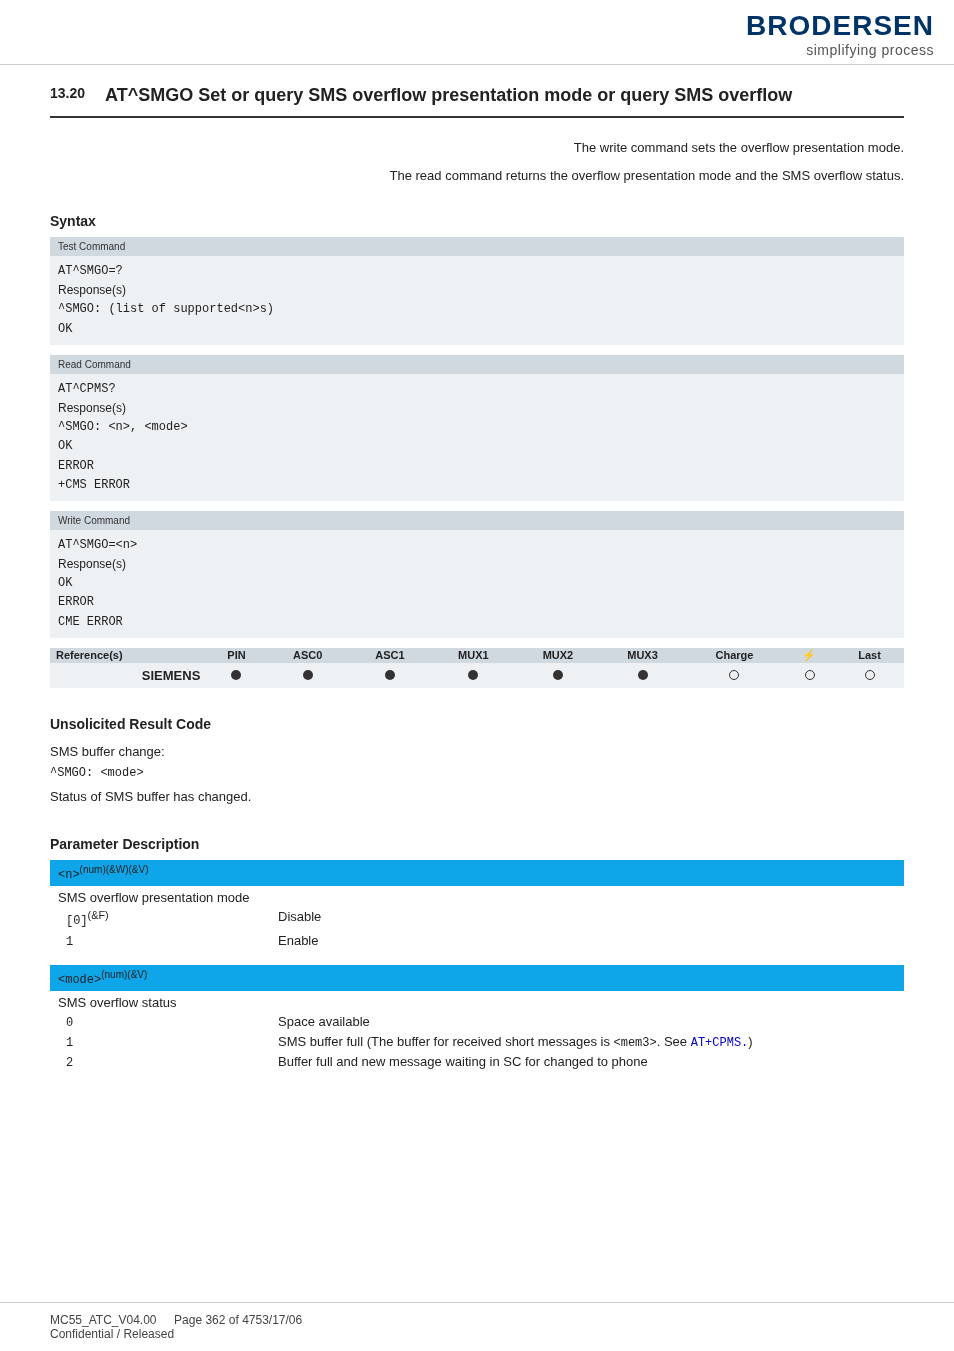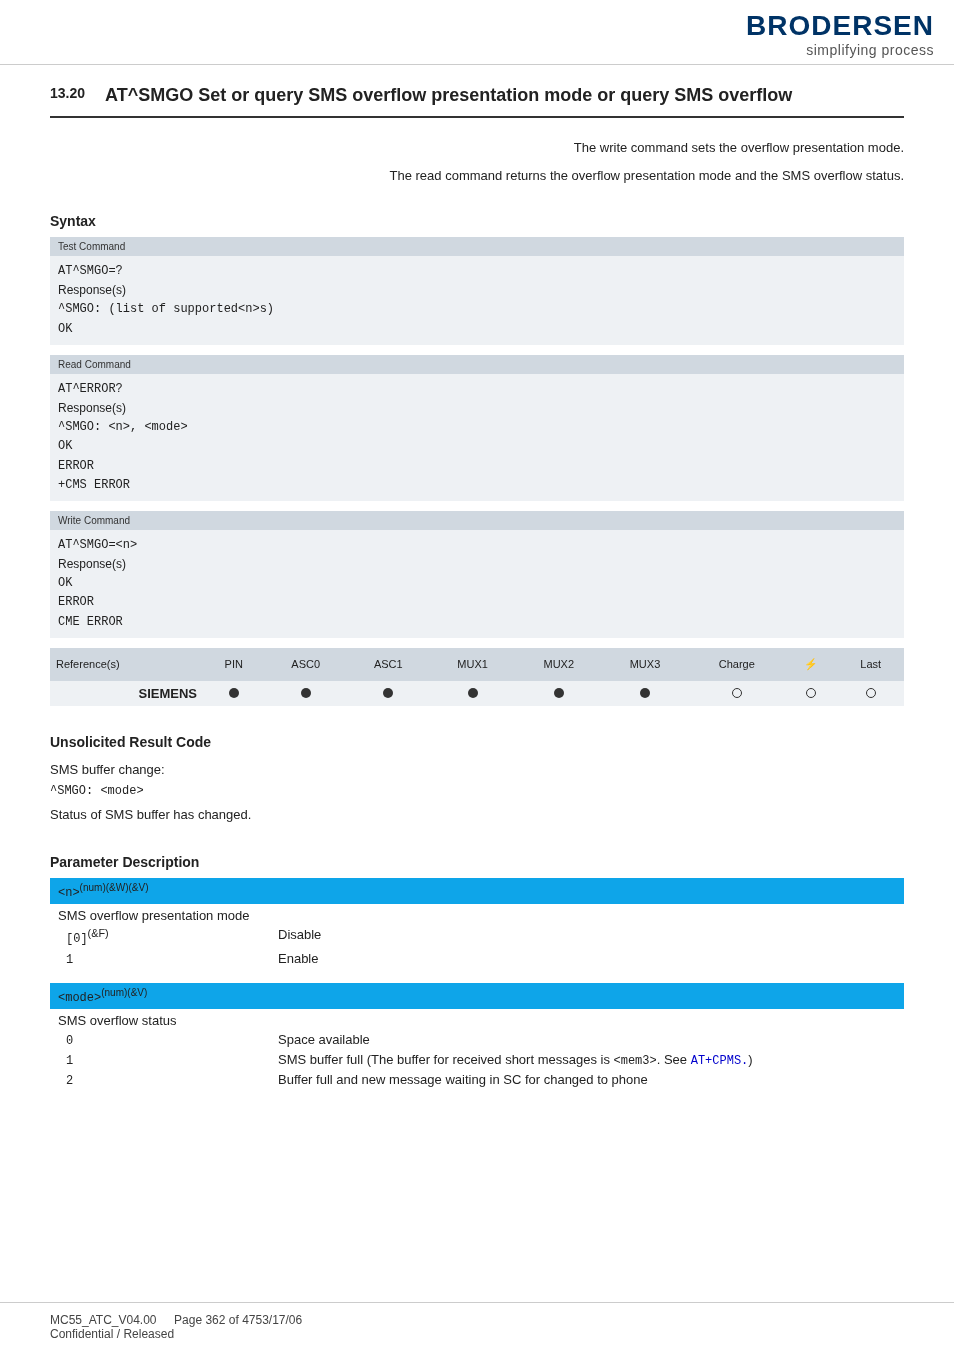--- a/index.html
+++ b/index.html
@@ -98,23 +98,23 @@
       color: #222;
     }
 
     
     .ref-table {
       width: 100%;
       border-collapse: collapse;
     }
     .ref-header-row td {
       background: #d0d8e0;
-      padding: 10px 6px;
+      padding: 1px 6px;
       font-size: 11px;
-      font-weight: normal;
+      font-weight: bold;
       text-align: center;
       border: none;
     }
     .ref-header-row td:first-child {
       text-align: left;
     }
     .ref-data-row td {
       background: #eef1f4;
       padding: 5px 6px;
       text-align: center;
@@ -251,21 +251,21 @@
   </tbody>
     </table>
 
   <table class="syntax-table">
     <tbody>
         <tr>
       <td class="syntax-row-header">Read Command</td>
     </tr>
     <tr>
       <td class="syntax-row-content">
-        <div>AT^ERROR?</div>
+        <div>AT^CPMS?</div>
         <div class="label">Response(s)</div>
         <div>^SMGO:  &lt;n&gt;, &lt;mode&gt;</div>
         <div>OK</div>
         <div>ERROR</div>
         <div>+CMS ERROR</div>
       </td>
     </tr>
   </tbody>
     </table>
 

